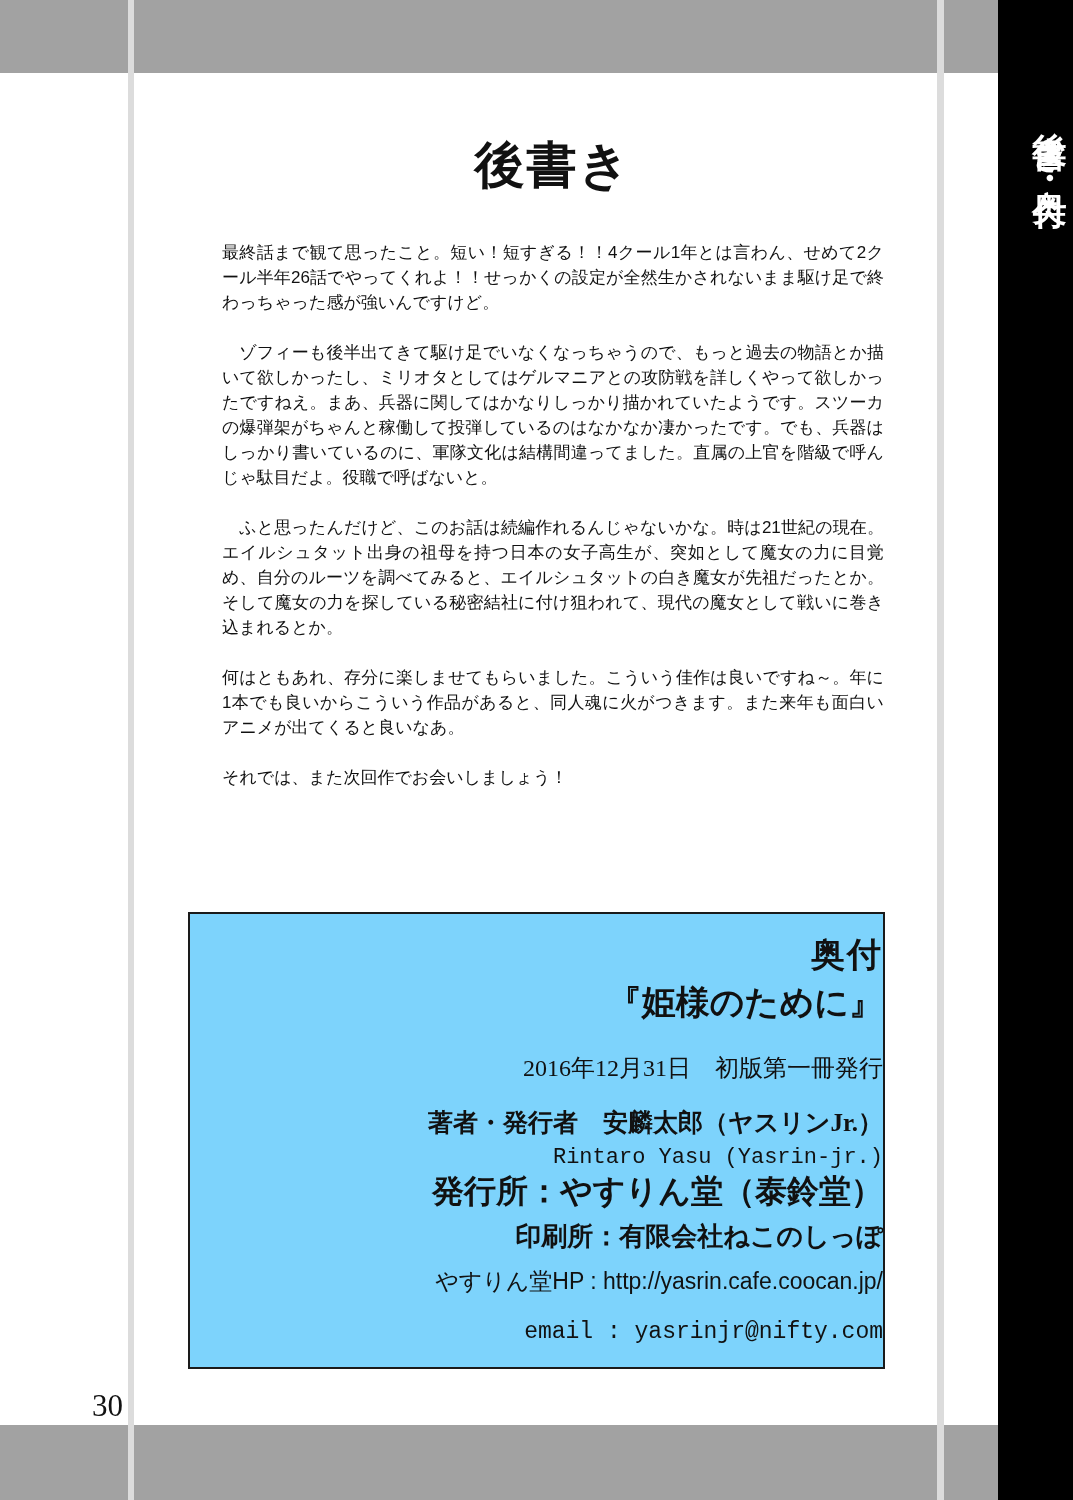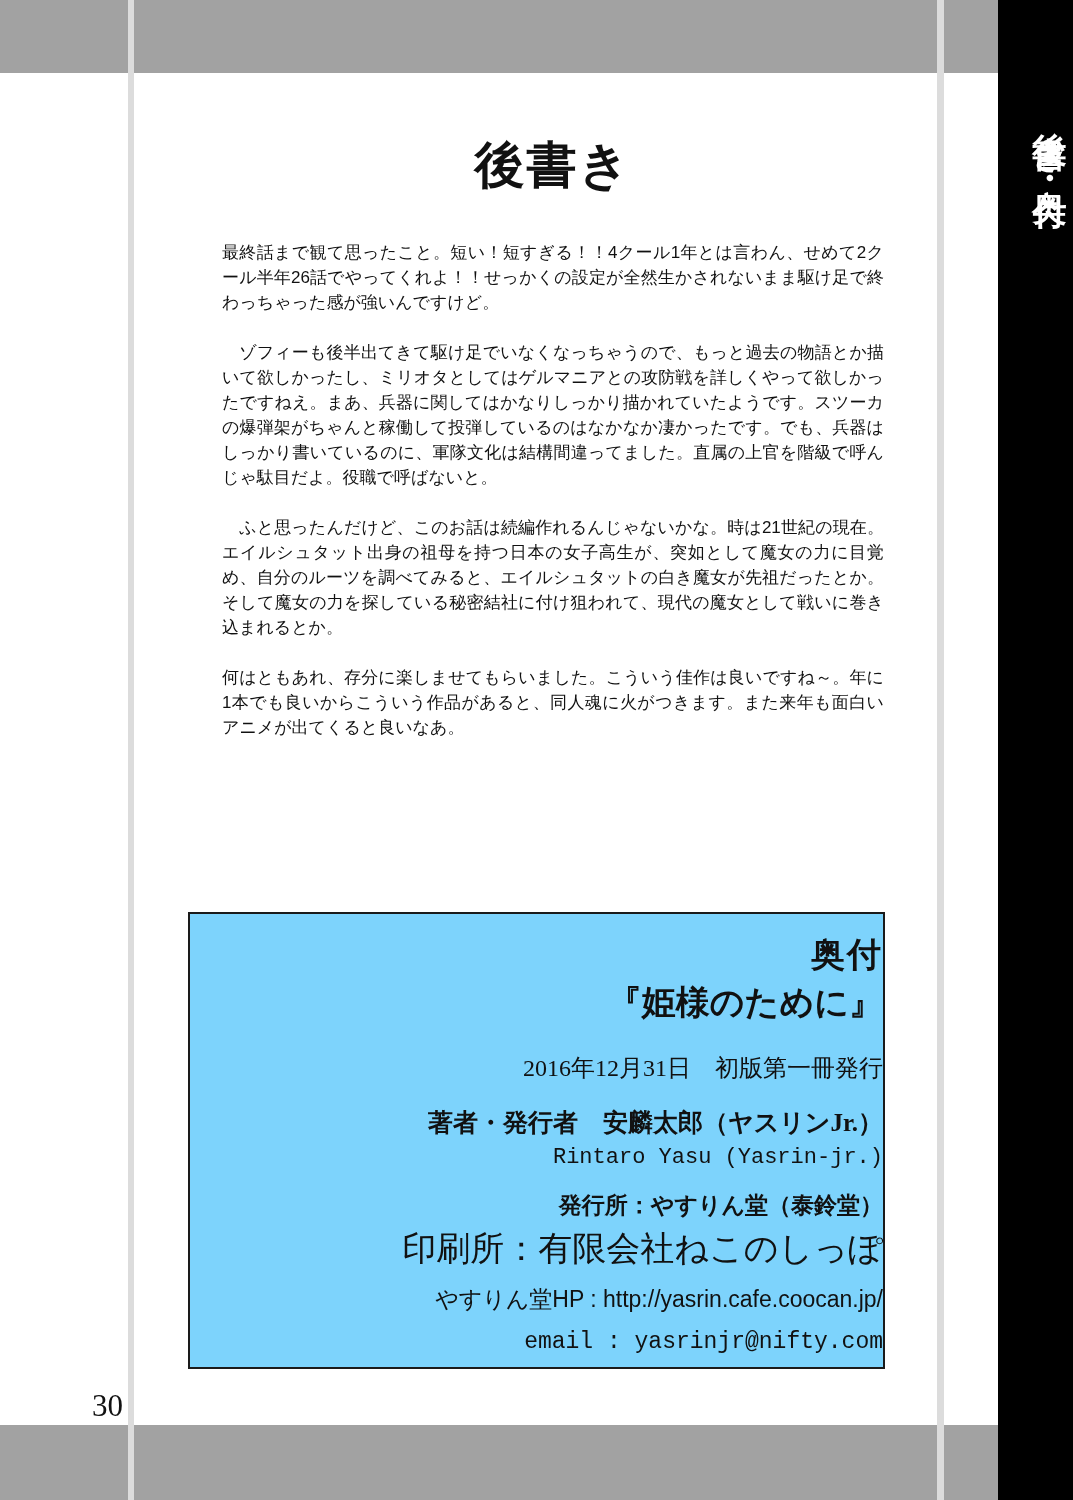--- a/index.html
+++ b/index.html
@@ -125,37 +125,36 @@
     font-size: 25px;
     font-weight: bold;
     font-family: "Liberation Serif", "DejaVu Serif", serif;
   }
   .colophon-romaji {
     margin-top: 6px;
     font-size: 22px;
     font-family: "Liberation Mono", "DejaVu Sans Mono", monospace;
   }
   .colophon-publisher {
-    margin-top: 20px;
-    font-size: 23px;
+    font-size: 32px;
     font-weight: bold;
   }
   .colophon-printer {
     margin-top: 5px;
-    font-size: 34px;
-    font-weight: normal;
+    font-size: 26px;
+    font-weight: bold;
     margin-left: 6px;
   }
   .colophon-website {
     margin-top: 12px;
     font-size: 23px;
     font-family: Liberation Sans, sans-serif;
   }
   .colophon-email {
-    margin-top: 14px;
+    margin-top: 22px;
     font-size: 23px;
     font-family: "Liberation Mono", "DejaVu Sans Mono", monospace;
   }
 
   
   .page-number {
     position: absolute;
     left: 85px;
     top: 1388px;
     width: 45px;
@@ -180,20 +179,21 @@
     <div class="sidebar-label">後書き・奥付</div>
   </div>
 
   <h1 class="page-title">後書き</h1>
 
   <div class="body-text">
     <p>最終話まで観て思ったこと。短い！短すぎる！！4クール1年とは言わん、せめて2クール半年26話でやってくれよ！！せっかくの設定が全然生かされないまま駆け足で終わっちゃった感が強いんですけど。</p>
     <p>　ゾフィーも後半出てきて駆け足でいなくなっちゃうので、もっと過去の物語とか描いて欲しかったし、ミリオタとしてはゲルマニアとの攻防戦を詳しくやって欲しかったですねえ。まあ、兵器に関してはかなりしっかり描かれていたようです。スツーカの爆弾架がちゃんと稼働して投弾しているのはなかなか凄かったです。でも、兵器はしっかり書いているのに、軍隊文化は結構間違ってました。直属の上官を階級で呼んじゃ駄目だよ。役職で呼ばないと。</p>
     <p>　ふと思ったんだけど、このお話は続編作れるんじゃないかな。時は21世紀の現在。エイルシュタット出身の祖母を持つ日本の女子高生が、突如として魔女の力に目覚め、自分のルーツを調べてみると、エイルシュタットの白き魔女が先祖だったとか。そして魔女の力を探している秘密結社に付け狙われて、現代の魔女として戦いに巻き込まれるとか。</p>
     <p>何はともあれ、存分に楽しませてもらいました。こういう佳作は良いですね～。年に1本でも良いからこういう作品があると、同人魂に火がつきます。また来年も面白いアニメが出てくると良いなあ。</p>
+    <p>それでは、また次回作でお会いしましょう！</p>
   </div>
 
   <div class="colophon">
     <div class="colophon-heading">奥付</div>
     <div class="colophon-book-title">『姫様のために』</div>
     <div class="colophon-edition">2016年12月31日　初版第一冊発行</div>
     <div class="colophon-author">著者・発行者　安麟太郎（ヤスリンJr.）</div>
     <div class="colophon-romaji">Rintaro Yasu (Yasrin-jr.)</div>
     <div class="colophon-publisher">発行所：やすりん堂（泰鈴堂）</div>
     <div class="colophon-printer">印刷所：有限会社ねこのしっぽ</div>

